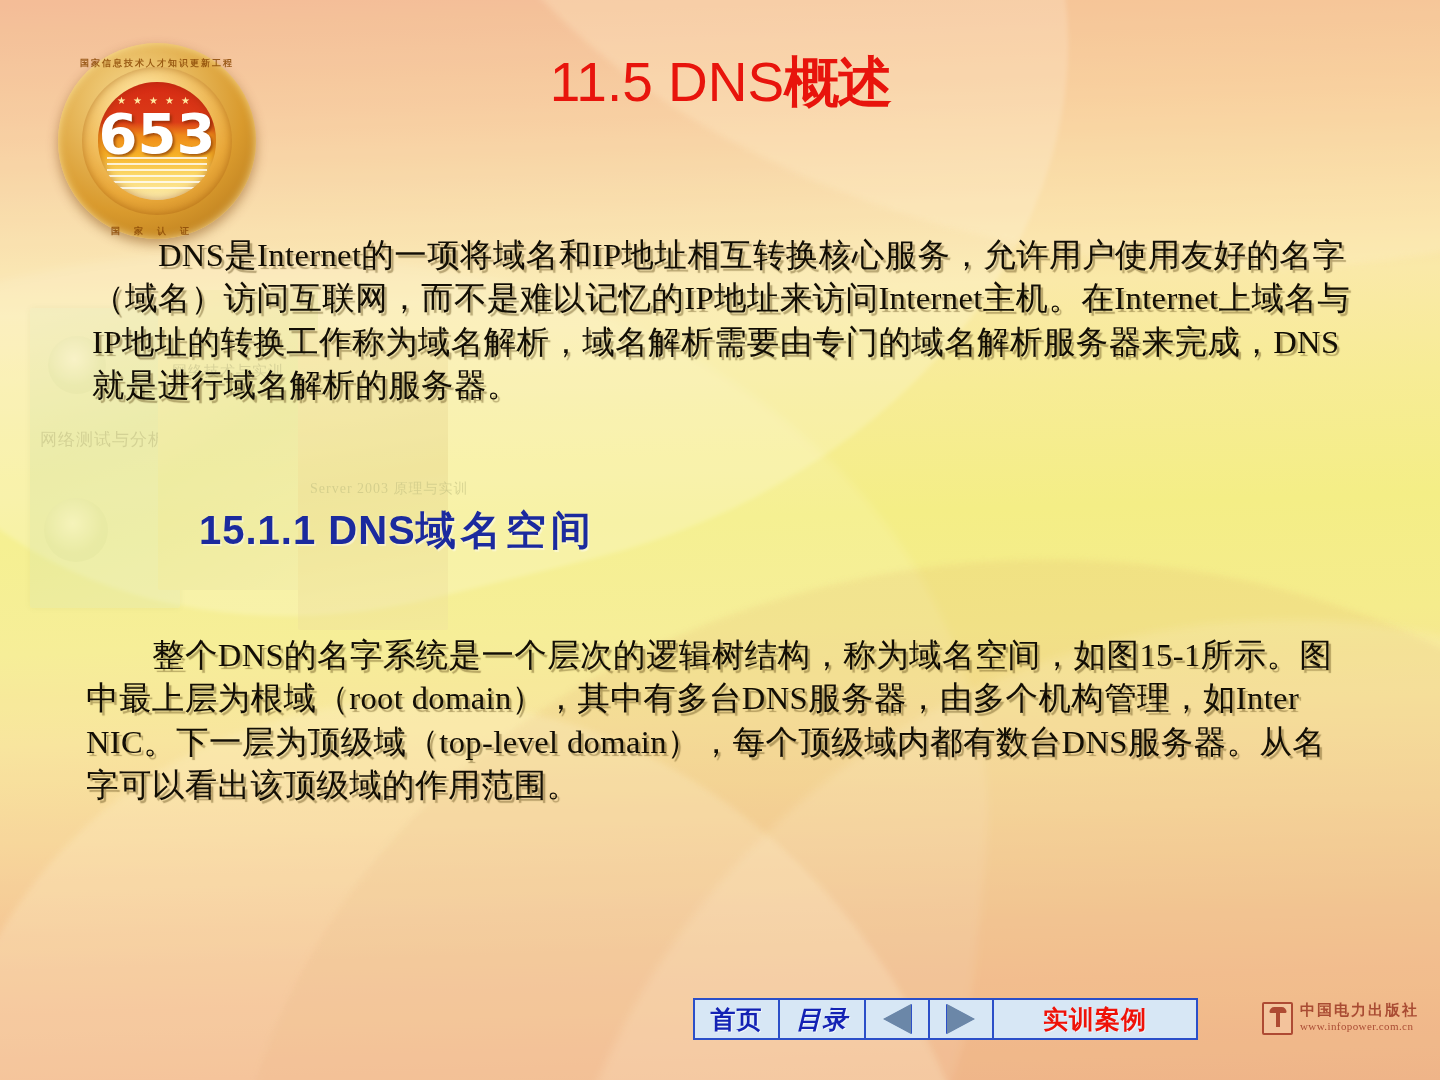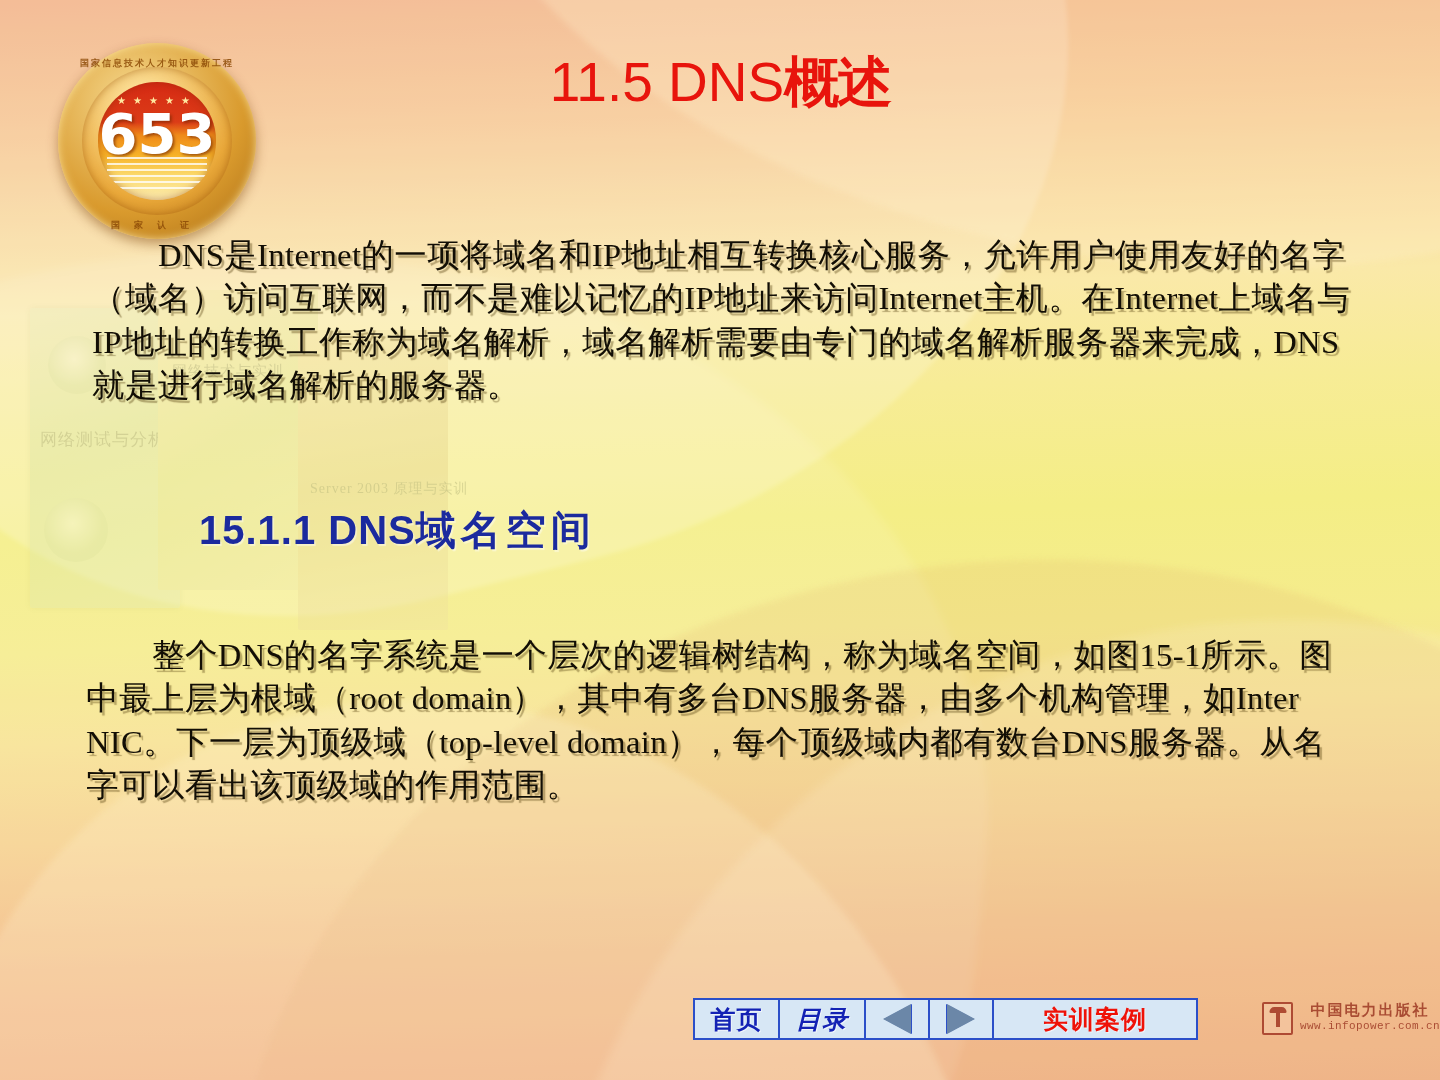--- a/index.html
+++ b/index.html
@@ -109,21 +109,21 @@
     color:#fff; text-shadow:2px 2px 3px rgba(120,40,0,.65);
   }
   .core .lines { position:absolute; bottom:6%; left:8%; width:84%; height:30%;
       background:repeating-linear-gradient(to bottom, rgba(255,255,255,.78) 0 1.5px, rgba(255,255,255,0) 1.5px 6px); }
   .arc-top, .arc-bot {
     position:absolute; left:0; width:100%; text-align:center;
     color:#8c4a06; font-size:9px; font-weight:bold; letter-spacing:2px;
     opacity:.85; white-space:nowrap;
   }
   .arc-top { top:14px;text-align:center; }
-  .arc-bot { bottom:7px; letter-spacing:14px; }
+  .arc-bot { bottom:1px; letter-spacing:14px; }
 
   
   #title {
     position:absolute; left:0; top:52px; width:1440px; text-align:center;
     font-family:"Liberation Sans", sans-serif;
     font-size:55px; line-height:1.1; color:#e8140c; white-space:nowrap;
   }
   #title .cn { font-family:"DejaVu Sans", sans-serif; font-weight:bold; letter-spacing:-2px; }
 
   
@@ -190,24 +190,24 @@
     content:""; position:absolute; left:50%; top:4px; width:4px; height:19px;
     transform:translateX(-50%); background:#a03320;
   }
   #pub .mark:after {
     content:""; position:absolute; left:50%; top:3px; width:17px; height:6px;
     transform:translateX(-50%); background:#a03320; border-radius:8px 8px 2px 2px;
   }
   #pub .txt { display:flex; flex-direction:column; line-height:1.05; }
   #pub .cnname {
     font-family:"DejaVu Sans", sans-serif; font-weight:bold; font-size:15px;
-    color:#9a3420; letter-spacing:2px; white-space:nowrap;text-align:center;
+    color:#9a3420; letter-spacing:2px; white-space:nowrap;
   }
   #pub .url {
-    font-family:Liberation Mono, monospace; font-size:11px;
+    font-family:Liberation Serif, serif; font-size:11px;
     color:#9a3420; letter-spacing:.4px; white-space:nowrap; margin-top:2px;
   }
 </style>
 </head>
 <body>
 
 <div id="slide">
 
   <div class="swoosh sw1"></div>
   <div class="swoosh sw2"></div>

